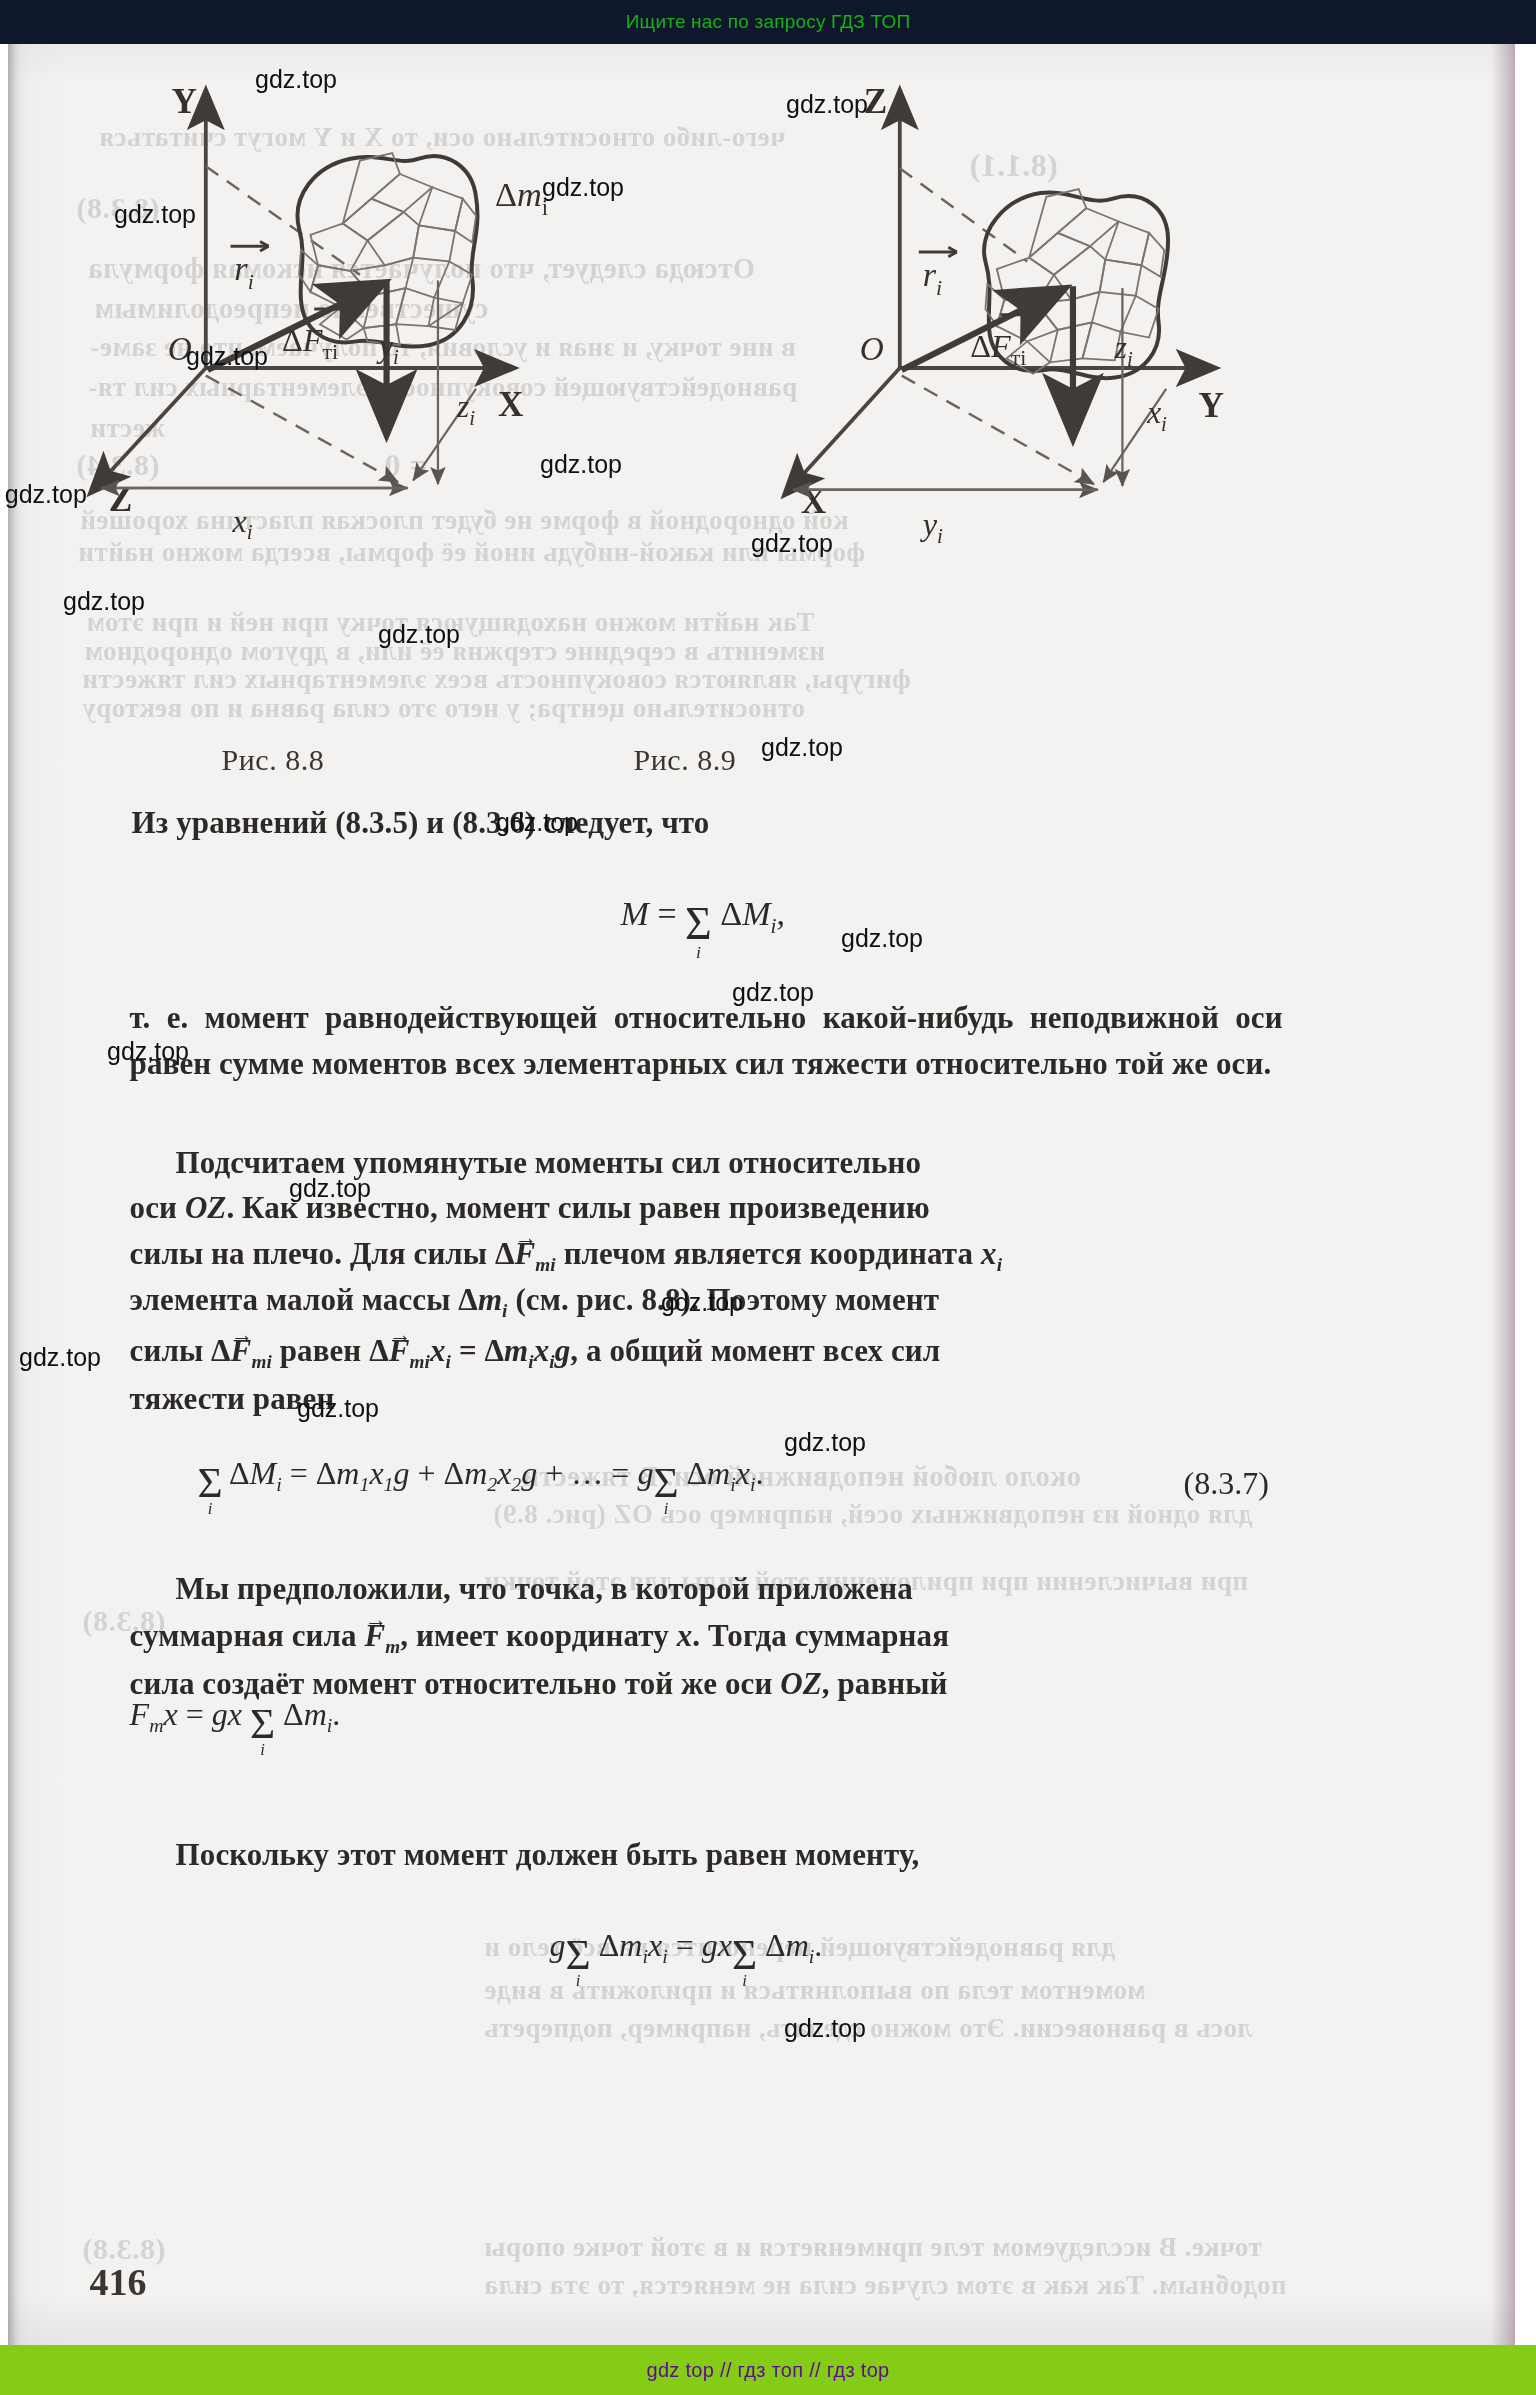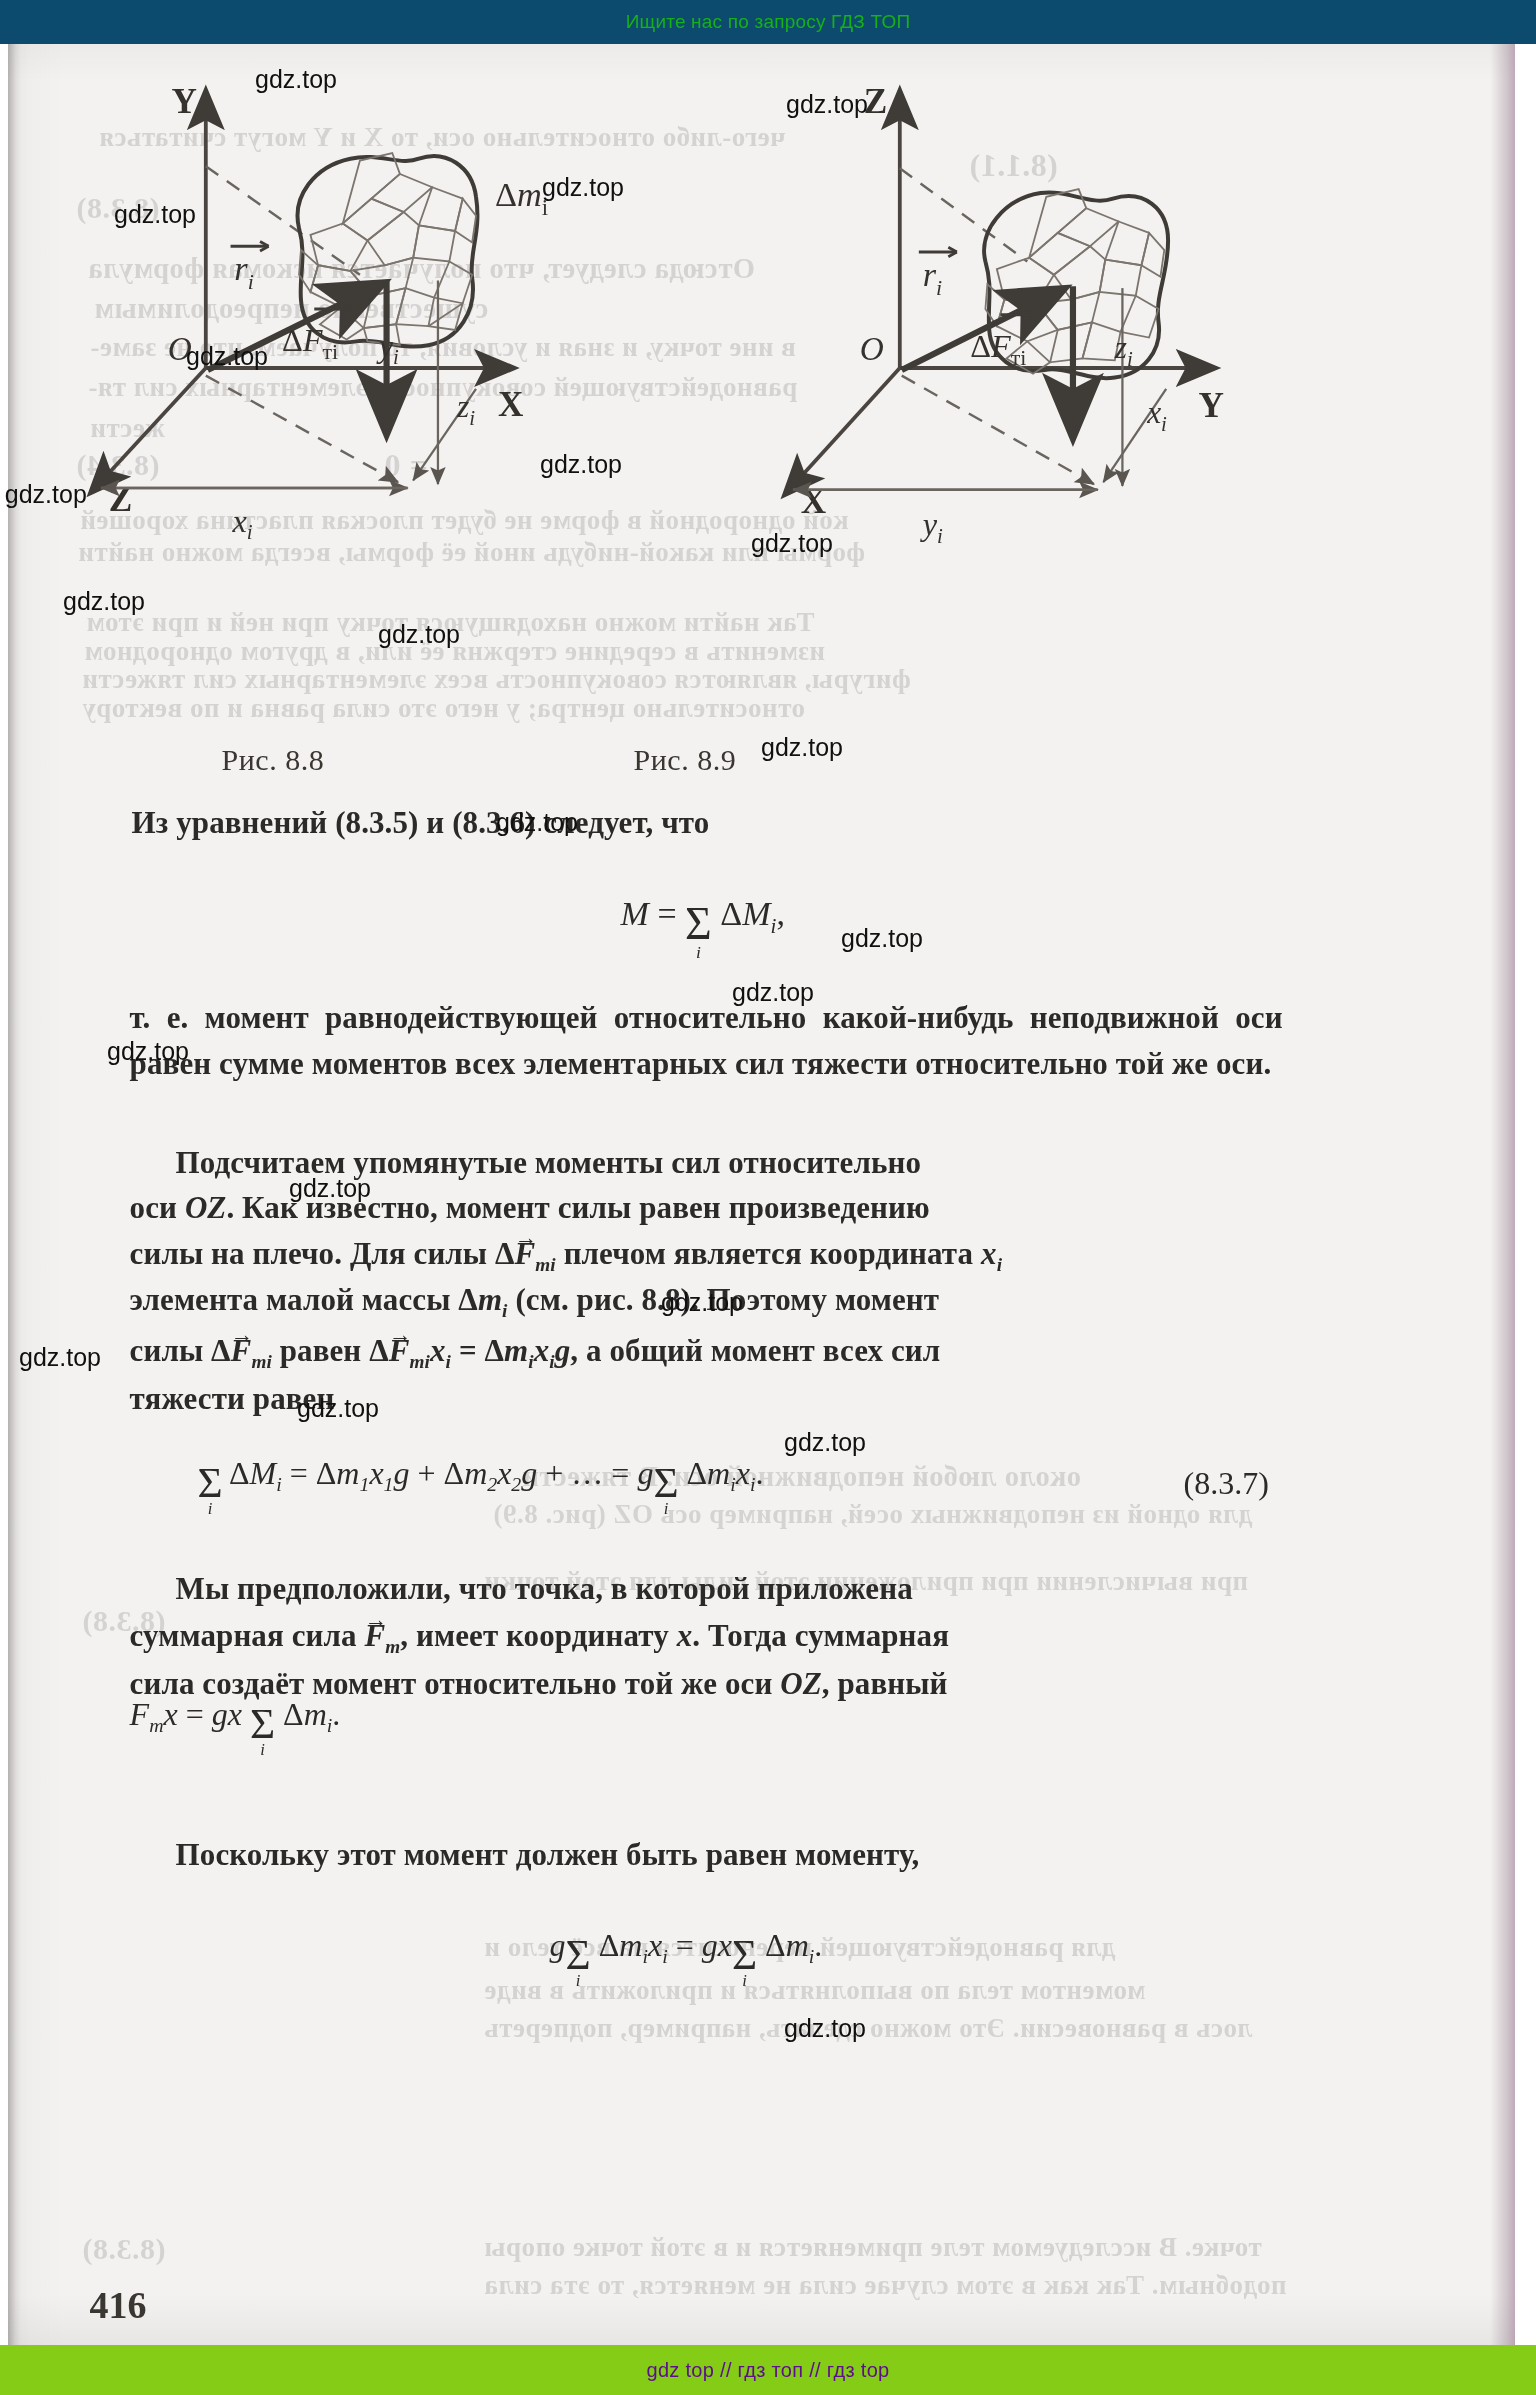--- a/index.html
+++ b/index.html
@@ -6,21 +6,21 @@
   body{
     width:1536px;height:2396px;
     background:#ffffff;
     font-family:"Liberation Serif", serif;
     position:relative;
     overflow:hidden;
   }
   
   #top-banner{
     position:absolute;left:0;top:0;width:1536px;height:44px;
-    background:#0c4a6e;
+    background:#0f172a;
     display:flex;align-items:center;justify-content:center;
   }
   #top-banner span{
     color:#18b018;
     font-family:"Liberation Sans", sans-serif;
     font-size:19px;
     letter-spacing:0.2px;
   }
   
   #page-sheet{
@@ -83,21 +83,21 @@
     font-size:34px;
   }
   .eqnum{
     position:absolute;
     font-family:"Liberation Serif", serif;
     font-size:32px;color:#2c2a28;
   }
   #page-number{
     position:absolute;left:82px;top:2216px;
     font-family:"Liberation Serif", serif;
-    font-size:38px;color:#3a3632;font-weight:bold;margin-top:23px;
+    font-size:38px;color:#3a3632;font-weight:bold;
   }
   
   .wm{
     position:absolute;
     font-family:"Liberation Sans", sans-serif;
     font-size:25px;
     color:#101010;
     white-space:nowrap;
     pointer-events:none;
   }

